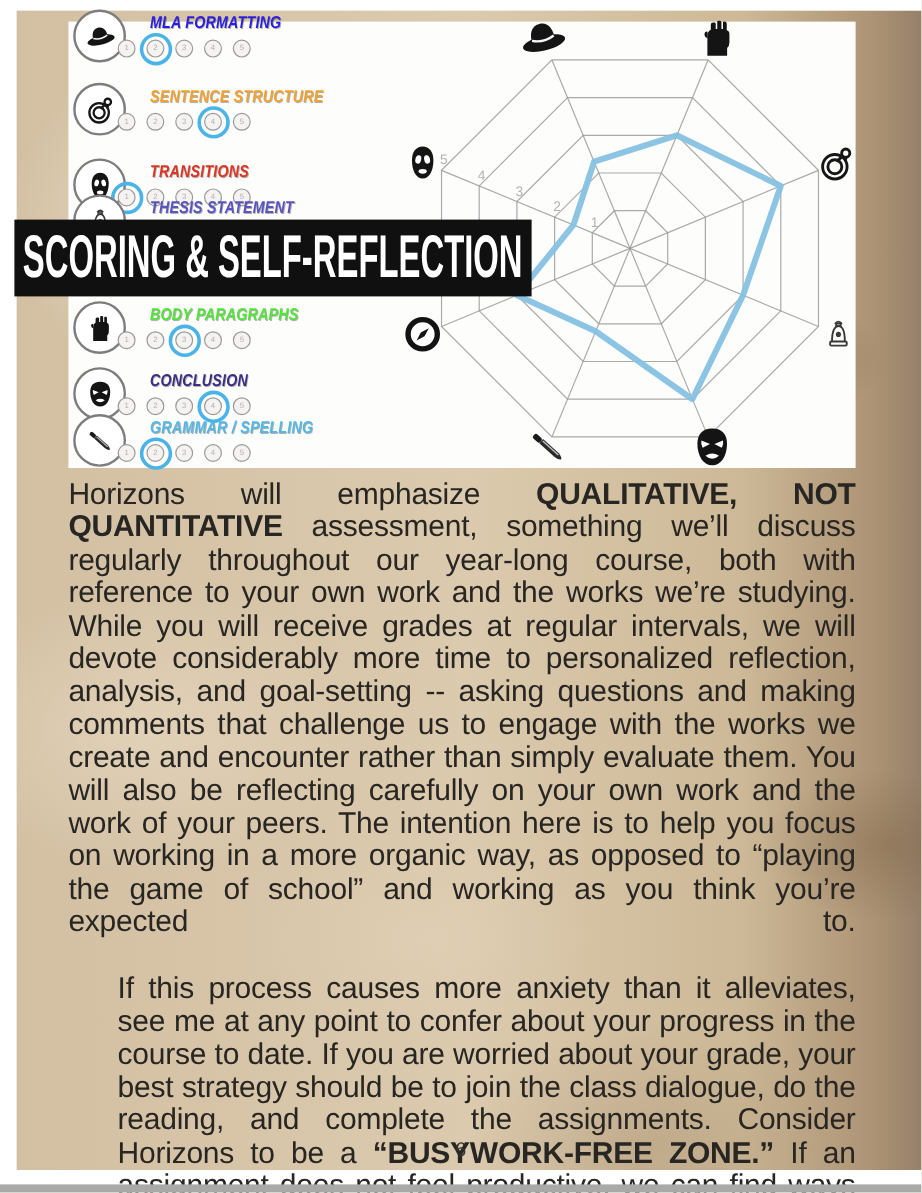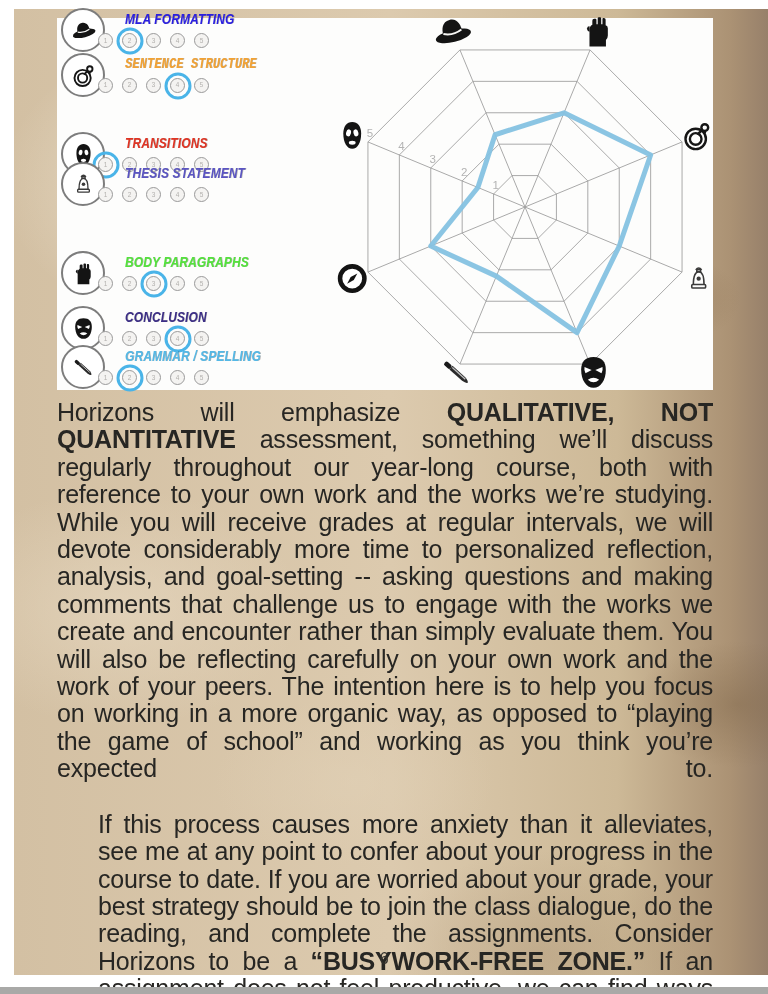--- a/index.html
+++ b/index.html
@@ -117,21 +117,21 @@
         </div>
         <span class="rubric-label" style="color: rgb(42, 30, 226);">MLA FORMATTING</span>
         <div class="bubbles">
           <span class="bubble">1</span>
           <span class="bubble">2<span class="sel-ring" style="border-color: rgb(74, 180, 232);"></span></span>
           <span class="bubble">3</span>
           <span class="bubble">4</span>
           <span class="bubble">5</span>
         </div>
       </div>
-      <div class="rubric-row" style="top: 53px; font-family: Liberation Mono, monospace;">
+      <div class="rubric-row" style="top: 69px;">
         <div class="icon-badge">
           <svg viewBox="0 0 24 24" width="27" height="27">
             <use href="#sym-lasso-icon"></use>
           </svg>
         </div>
         <span class="rubric-label" style="color: rgb(242, 162, 51);">SENTENCE STRUCTURE</span>
         <div class="bubbles">
           <span class="bubble">1</span>
           <span class="bubble">2</span>
           <span class="bubble">3</span>
@@ -239,20 +239,23 @@
       <use href="#sym-fedora-hat-icon" x="431.29014785063293" y="10.462888822855518" width="42" height="42"></use>
       <use href="#sym-raised-fist-icon" x="578.7098521493671" y="12.462888822855518" width="38" height="38"></use>
       <use href="#sym-lasso-icon" x="679.8415930470993" y="118.8208815800933" width="34" height="34"></use>
       <use href="#sym-lantern-icon" x="682.6893521121219" y="262.94448528463687" width="32" height="32"></use>
       <use href="#sym-angry-mask-icon" x="573.5003343933511" y="352.3744363195203" width="40" height="40"></use>
       <use href="#sym-machete-icon" x="437.49966560664893" y="353.3744363195203" width="38" height="38"></use>
       <use href="#sym-compass-icon" x="335.2345274203894" y="261.5618018522718" width="34" height="34"></use>
       <use href="#sym-luchador-mask-icon" x="335.2345274203894" y="118.4381981477282" width="34" height="34"></use>
     </svg>
 
+  <div class="banner">
+    <span>SCORING &amp; SELF-REFLECTION</span>
+  </div>
 
   <div class="body-text">
     <p id="para1" class="last-justify"><span>Horizons will emphasize </span><b>QUALITATIVE, NOT QUANTITATIVE</b><span> assessment, something we’ll discuss regularly throughout our year-long course, both with reference to your own work and the works we’re studying. While you will receive grades at regular intervals, we will devote considerably more time to personalized reflection, analysis, and goal-setting -- asking questions and making comments that challenge us to engage with the works we create and encounter rather than simply evaluate them. You will also be reflecting carefully on your own work and the work of your peers. The intention here is to help you focus on working in a more organic way, as opposed to “playing the game of school” and working as you think you’re expected to.</span></p>
     <p id="para2" class="gap"><span>If this process causes more anxiety than it alleviates, see me at any point to confer about your progress in the course to date. If you are worried about your grade, your best strategy should be to join the class dialogue, do the reading, and complete the assignments. Consider Horizons to be a </span><b>“BUSYWORK-FREE ZONE.”</b><span> If an assignment does not feel productive, we can find ways to modify, remix, or repurpose the instructions.</span></p>
   </div>
 
   <div class="page-number">6</div>
   <div class="bottom-bar"></div>
 </div>
 

